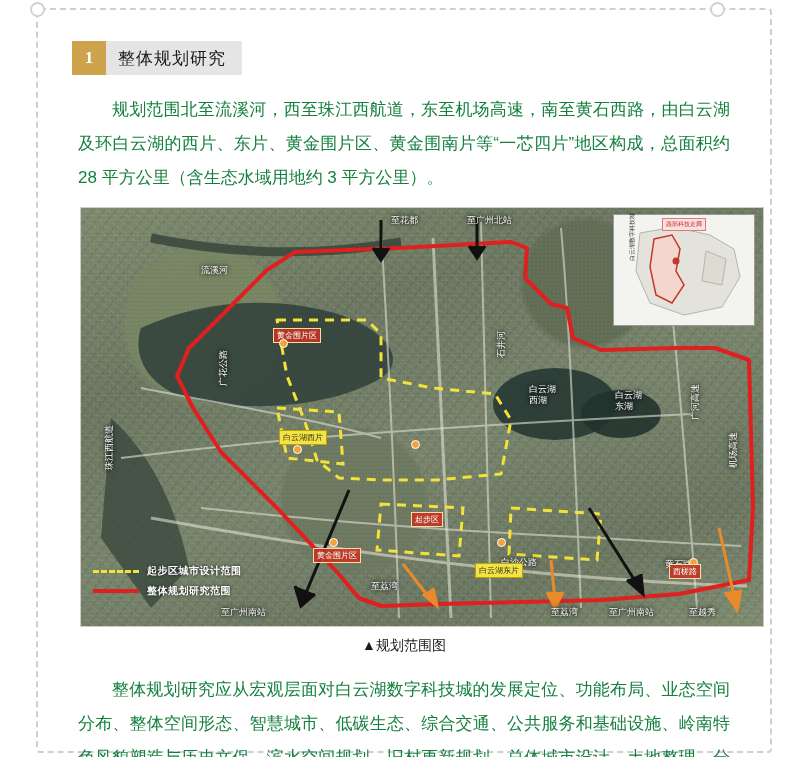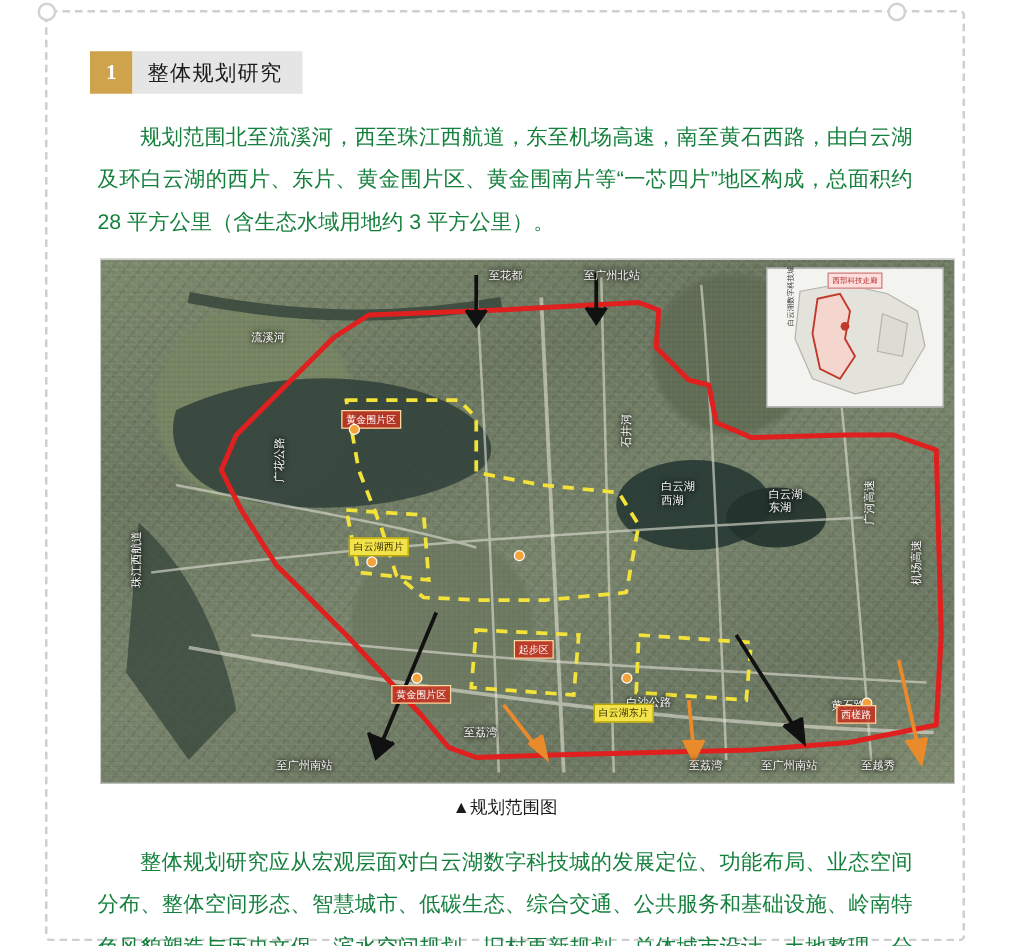--- a/index.html
+++ b/index.html
@@ -322,20 +322,30 @@
             <rect x="0" y="0" width="140" height="110" fill="#f3f3ef"></rect>
             <path d="M26,18 L60,12 L96,20 L120,34 L126,62 L108,92 L70,100 L36,88 L22,56 Z" fill="#e3e3dc" stroke="#b5b5ad" stroke-width="1"></path>
             <path d="M40,24 L58,20 L66,34 L62,56 L70,70 L58,88 L42,80 L36,52 Z" fill="#f5d6cf" stroke="#c0392b" stroke-width="1.5"></path>
             <circle cx="62" cy="46" r="3.5" fill="#c0392b"></circle>
             <path d="M92,36 L112,44 L108,70 L88,66 Z" fill="#dcdcd3" stroke="#b5b5ad" stroke-width="1"></path>
           </svg>
           <div class="inset-title">西部科技走廊</div>
           <div class="inset-label">白云湖数字科技城</div>
         </div>
 
+        <div class="legend">
+          <div class="legend-row">
+            <span class="legend-swatch dashed"></span>
+            <span class="legend-label">起步区城市设计范围</span>
+          </div>
+          <div class="legend-row">
+            <span class="legend-swatch solid"></span>
+            <span class="legend-label">整体规划研究范围</span>
+          </div>
+        </div>
       </div>
 
       <div class="fig-caption">▲规划范围图</div>
     </div>
 
     <p class="para">整体规划研究应从宏观层面对白云湖数字科技城的发展定位、功能布局、业态空间分布、整体空间形态、智慧城市、低碳生态、综合交通、公共服务和基础设施、岭南特色风貌塑造与历史文保、滨水空间规划、旧村更新规划、总体城市设计、土地整理、分期建设等方面进行综合研究。</p>
 
   </div>
 </div>
 

